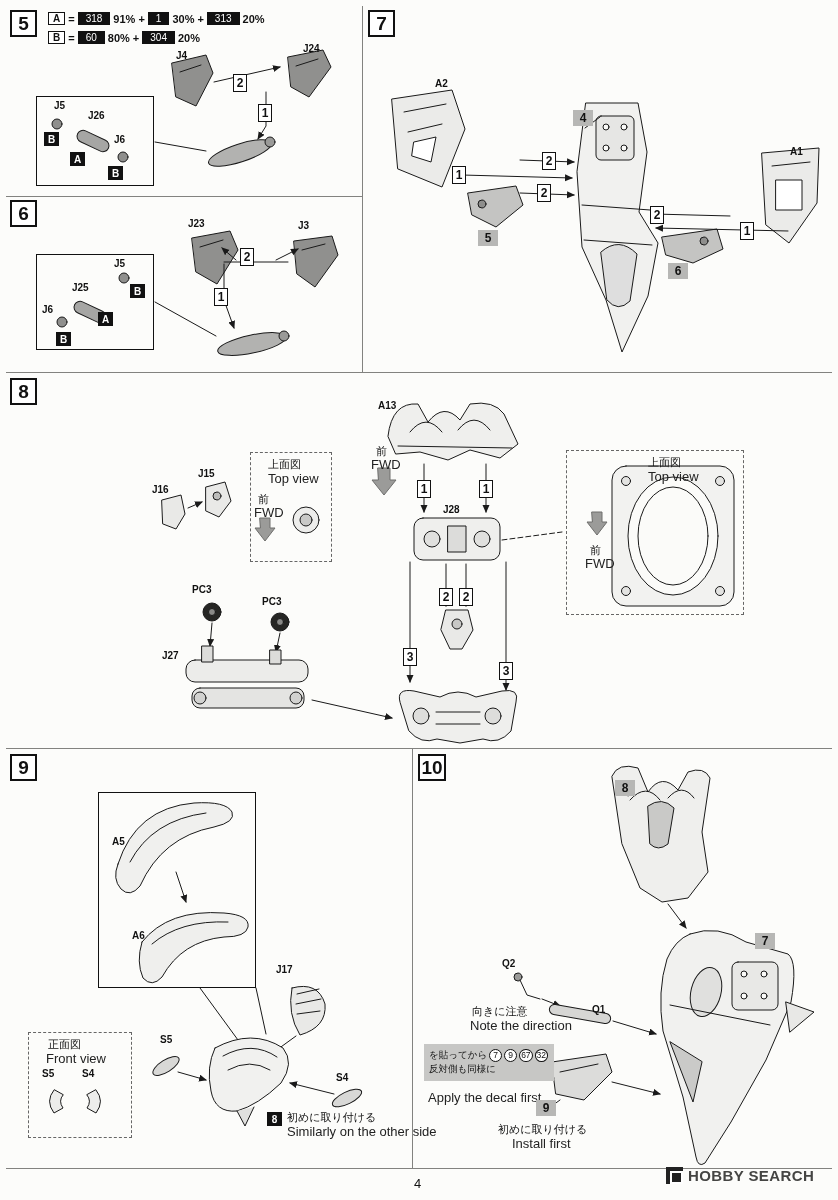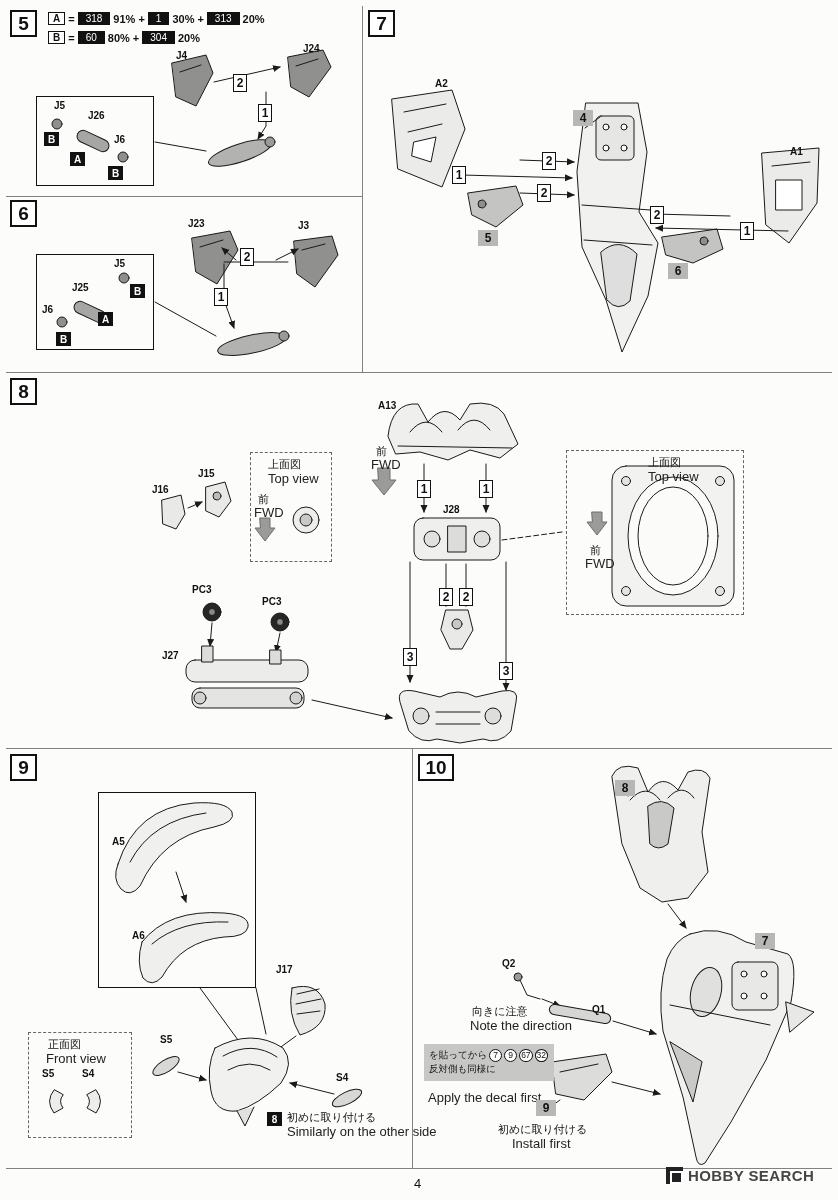--- a/index.html
+++ b/index.html
@@ -2,21 +2,21 @@
 <html><head>
 <meta charset="utf-8">
 <style>
   *{box-sizing:border-box;margin:0;padding:0}
   html,body{background:#e9e9e7}
   body{font-family:"Liberation Sans",sans-serif}
   .page{position:relative;width:838px;height:1200px;margin:0 auto;background:#fcfcfa;color:#111;overflow:hidden}
   svg.art{position:absolute;left:0;top:0;pointer-events:none}
   .line{position:absolute;background:#82827f}
   .sn{position:absolute;width:27px;height:27px;border:2px solid #111;background:#fff;display:flex;align-items:center;justify-content:center;font-weight:bold;font-size:19px;z-index:3}
-  .sn.wide{width:36px}
+  .sn.wide{width:28px}
   .pl{position:absolute;font-weight:bold;font-size:10px;white-space:nowrap;z-index:3}
   .co{position:absolute;width:14px;height:18px;border:1px solid #111;background:#fff;display:flex;align-items:center;justify-content:center;font-weight:bold;font-size:12px;z-index:3}
   .gt{position:absolute;width:20px;height:16px;background:#b7b7b5;display:flex;align-items:center;justify-content:center;font-weight:bold;font-size:12px;z-index:3}
   .bt{position:absolute;min-width:15px;height:14px;background:#111;color:#fff;display:flex;align-items:center;justify-content:center;font-weight:bold;font-size:10px;padding:0 2px;z-index:3}
   .jp{position:absolute;font-size:11px;white-space:nowrap;z-index:3}
   .en{position:absolute;font-size:13px;color:#222;white-space:nowrap;z-index:3}
   .ibox{position:absolute;border:1px solid #111;z-index:1}
   .dbox{position:absolute;border:1px dashed #666;z-index:1}
   .paint{position:absolute;display:flex;align-items:center;gap:3px;font-size:11px;font-weight:bold;z-index:3}
   .pcode{background:#111;color:#fff;font-size:10px;font-weight:normal;padding:1px 8px}

